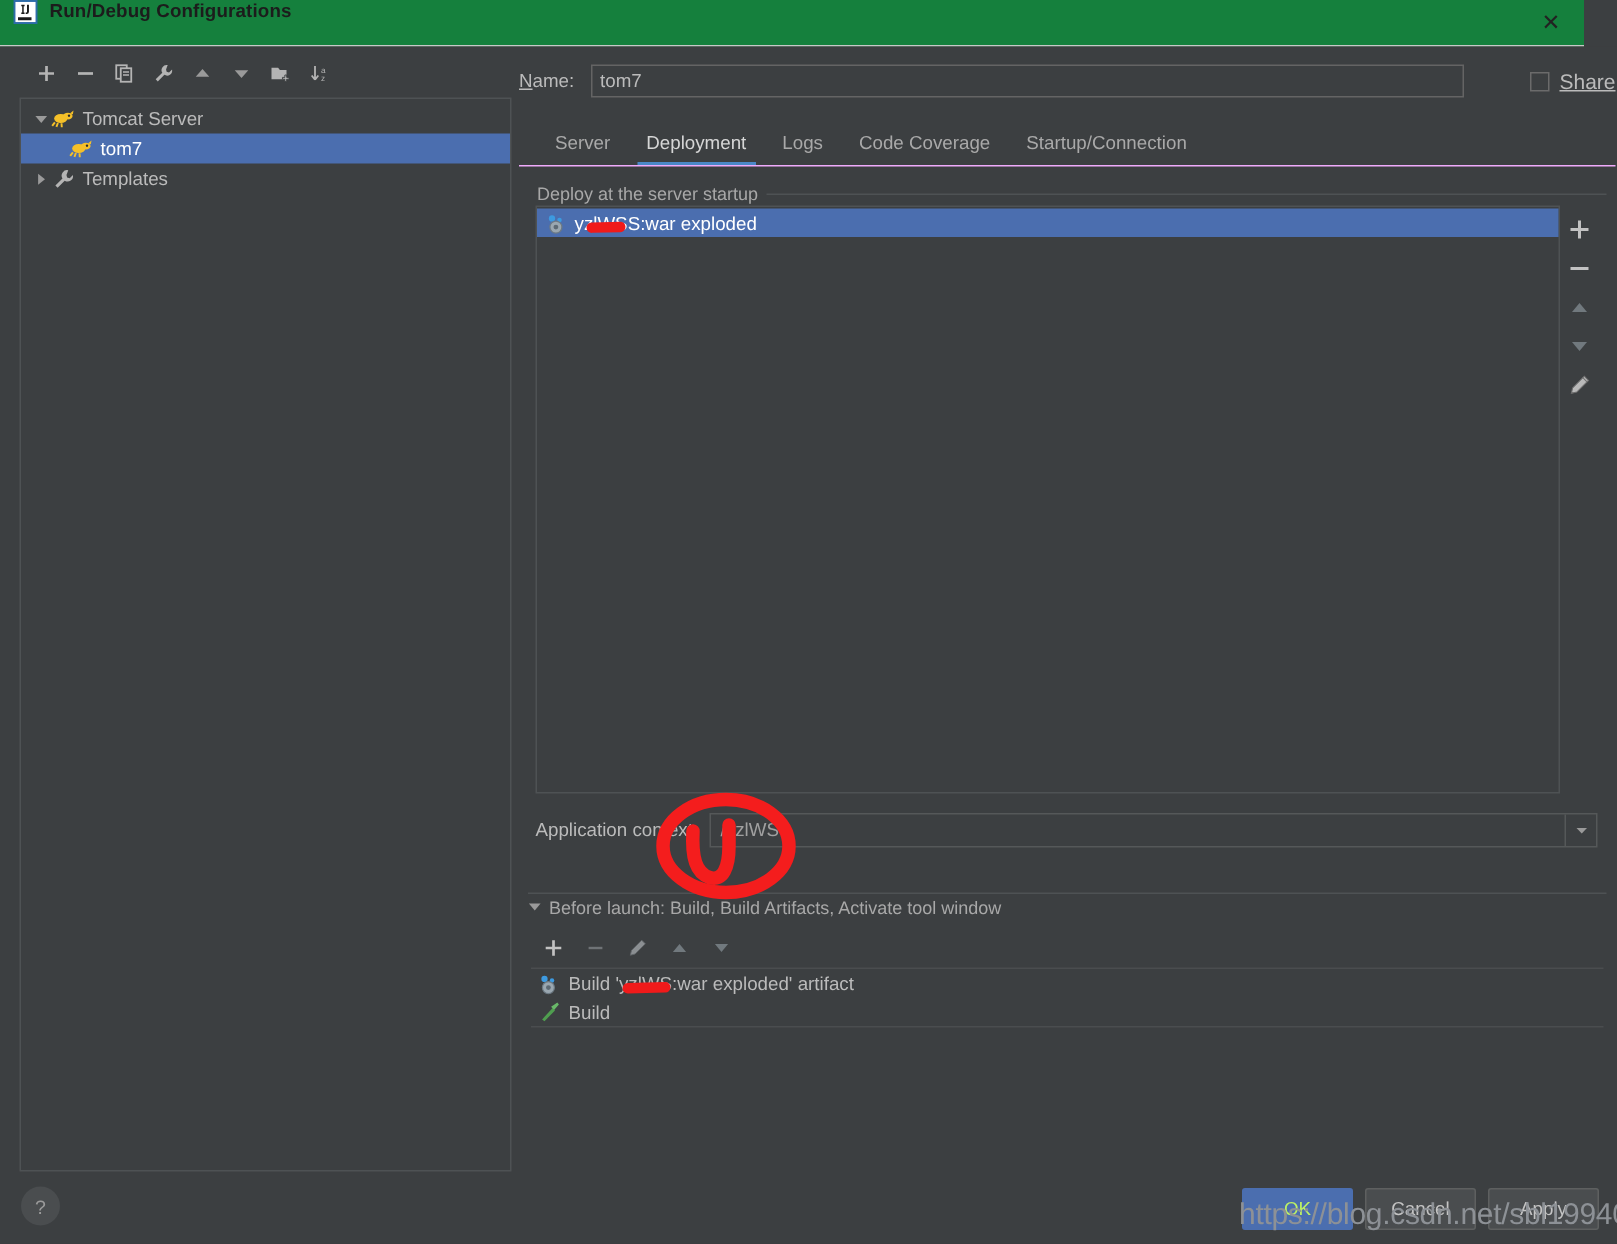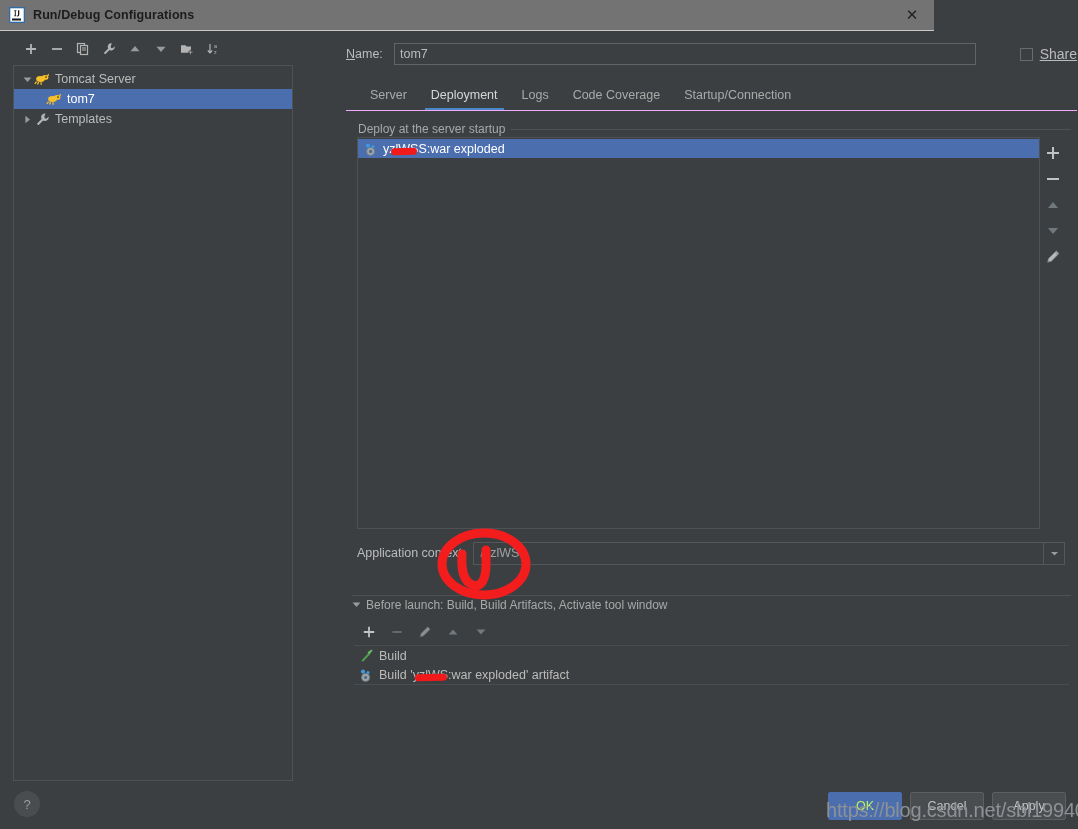--- a/index.html
+++ b/index.html
@@ -15,27 +15,27 @@
     font-size: 12px;
     color: #bbbbbb;
     position: relative;
     -webkit-font-smoothing: antialiased;
   }
 
   
   .titlebar {
     position: absolute;
     left: 0; top: 0;
-    width: 934px;
+    width: 1056px;
     height: 31px;
-    background: #737373;
+    background: #15803d;
     border-bottom: 1px solid #c8c8c8;
     box-sizing: border-box;
     display: flex;
-    align-items: center;
+    align-items: flex-start;
   }
   .titlebar-icon {
     width: 16px; height: 16px;
     margin-left: 9px;
     margin-right: 8px;
     flex: 0 0 auto;
   }
   .titlebar-title {
     font-size: 12.5px;
     color: #1c1c1c;
@@ -82,21 +82,21 @@
     height: 22px;
     display: flex;
     align-items: center;
     justify-content: center;
     cursor: default;
   }
   .tbtn svg { display:block; }
   .tree {
     position: absolute;
     top: 30px; left: 0;
-    width: 280px;
+    width: 328px;
     height: 716px;
     background: #3c3f41;
     border: 1px solid #4e5254;
     box-sizing: border-box;
     padding-top: 3px;
   }
   .tree-row {
     height: 20px;
     display: flex;
     align-items: center;
@@ -695,38 +695,38 @@
             <svg width="14" height="12" viewBox="0 0 14 12">
                 <path d="M7 8.6 L2.6 3.4 H11.4 Z" fill="#71797e"></path>
               </svg>
           </span>
         </div>
 
         <div class="bl-list">
           <div class="bl-row">
             <span class="bl-icon">
               <svg width="16" height="16" viewBox="0 0 16 16">
-                <path d="M3.4 12.6 L10.4 5.0 l1.6 1.6 -7.0 7.2 z" fill="#4f9e4f"></path>
-                <path d="M9.4 4.2 L13.6 1.4 L14.6 2.6 L11.4 6.4 Z" fill="#69b869"></path>
+                <circle cx="5.0" cy="4.6" r="2.1" fill="#3d9ae0"></circle>
+                <circle cx="10.0" cy="5.6" r="1.5" fill="#3d9ae0"></circle>
+                <circle cx="7.6" cy="10.4" r="4.0" fill="#9aa7b0" stroke="#6d7a84" stroke-width="0.8"></circle>
+                <circle cx="7.6" cy="10.4" r="1.6" fill="#5d6a74"></circle>
               </svg>
             </span>
-            <span>Build</span>
+            <span>Build '</span>
+              <span class="redacted">yzlWS</span>
+              <span>:war exploded' artifact</span>
           </div>
           <div class="bl-row">
             <span class="bl-icon">
               <svg width="16" height="16" viewBox="0 0 16 16">
-                <circle cx="5.0" cy="4.6" r="2.1" fill="#3d9ae0"></circle>
-                <circle cx="10.0" cy="5.6" r="1.5" fill="#3d9ae0"></circle>
-                <circle cx="7.6" cy="10.4" r="4.0" fill="#9aa7b0" stroke="#6d7a84" stroke-width="0.8"></circle>
-                <circle cx="7.6" cy="10.4" r="1.6" fill="#5d6a74"></circle>
+                <path d="M3.4 12.6 L10.4 5.0 l1.6 1.6 -7.0 7.2 z" fill="#4f9e4f"></path>
+                <path d="M9.4 4.2 L13.6 1.4 L14.6 2.6 L11.4 6.4 Z" fill="#69b869"></path>
               </svg>
             </span>
-            <span>Build '</span>
-              <span class="redacted">yzlWS</span>
-              <span>:war exploded' artifact</span>
+            <span>Build</span>
           </div>
         </div>
 
       </div>
     </div>
   </div>
 
   <div class="help-btn">?</div>
   <div class="btn-row">
     <div class="dlg-btn primary">OK</div>

